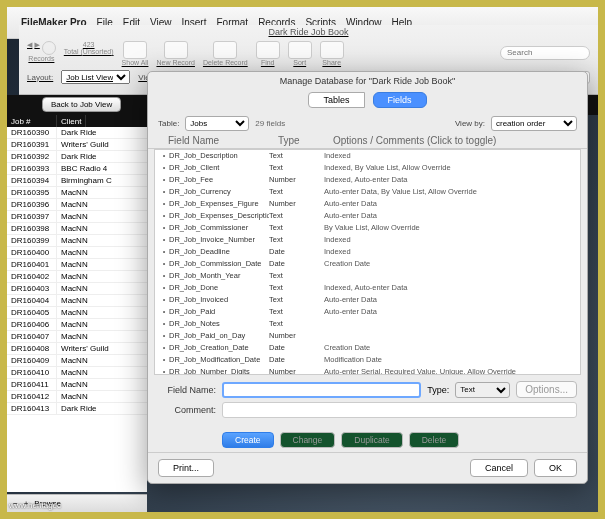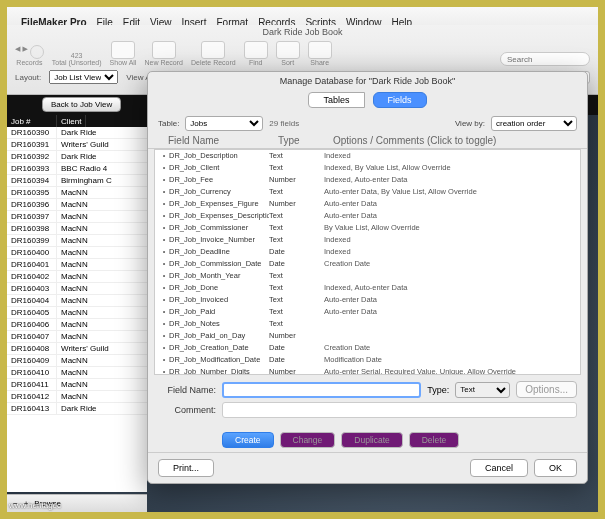--- a/index.html
+++ b/index.html
@@ -1,23 +1,23 @@
 <!DOCTYPE html>
 <html><head>
 <meta charset="utf-8">
 <style>
 * { margin: 0; padding: 0; box-sizing: border-box; font-family: -apple-system, "Lucida Grande", sans-serif; }
 body { width: 605px; height: 519px; border: 7px solid #c8b84a; overflow: hidden; position: relative; background: #2a2a2a; }
 .menubar { background: linear-gradient(#f8f8f8,#e8e8e8); height: 32px; display: flex; align-items: center; padding: 0 6px; font-size: 10px; color: #222; border-bottom: 1px solid #ccc; }
 .menubar span { margin-right: 10px; }
 .menubar .apple { font-size: 11px; margin-right: 8px; }
 .menubar .app { font-weight: bold; }
-.main-window { position: absolute; top: 18px; left: 0; right: 0; height: 70px; background: linear-gradient(#f2f2f2,#e5e5e5); border-bottom: 1px solid #bbb; }
+.main-window { position: absolute; top: 18px; left: 12px; right: 0; height: 70px; background: linear-gradient(#f2f2f2,#e5e5e5); border-bottom: 1px solid #bbb; text-decoration: underline; }
 .mw-title { text-align: center; font-size: 9px; color: #555; padding: 2px 0; }
-.mw-toolbar { display: flex; align-items: flex-end; padding: 2px 8px; gap: 8px; }
+.mw-toolbar { display: flex; align-items: flex-start; padding: 2px 8px; gap: 8px; }
 .mw-tb-group { display: flex; flex-direction: column; align-items: center; font-size: 7px; color: #888; }
 .mw-tb-icon { width: 24px; height: 18px; border: 1px solid #ccc; border-radius: 3px; background: #fafafa; }
 .mw-search { margin-left: auto; }
 .mw-search input { width: 90px; height: 14px; border-radius: 7px; border: 1px solid #ccc; font-size: 8px; padding: 0 6px; }
 .mw-layoutbar { display: flex; align-items: center; padding: 2px 8px; gap: 8px; font-size: 8px; color: #555; }
 .mw-layoutbar select { font-size: 8px; height: 14px; }
 .mw-layoutbar .edit { margin-left: auto; border: 1px solid #bbb; padding: 1px 6px; border-radius: 3px; background: #fff; }
 .bg-black { position: absolute; top: 88px; left: 0; right: 0; height: 20px; background: #111; }
 .bg-back { position: absolute; top: 90px; left: 35px; background: linear-gradient(#fff,#ddd); border: 1px solid #999; border-radius: 4px; padding: 2px 8px; font-size: 8px; }
 .bg-header { position: absolute; top: 108px; left: 0; width: 140px; display: flex; background: #111; color: #fff; font-size: 8px; }
@@ -29,42 +29,42 @@
 .statusbar { position: absolute; bottom: 0; left: 0; width: 140px; height: 18px; background: linear-gradient(#f2f2f2,#dcdcdc); border-top: 1px solid #bbb; font-size: 8px; padding: 2px 6px; display: flex; align-items: center; gap: 6px; }
 .watermark { position: absolute; bottom: 2px; left: 2px; font-size: 8px; color: #fff; z-index: 100; text-shadow: 0 0 2px #000; }
 .dialog { position: absolute; top: 64px; left: 140px; right: 10px; bottom: 28px; background: #ececec; border: 1px solid #aaa; border-radius: 5px; box-shadow: 0 8px 30px rgba(0,0,0,.4); display: flex; flex-direction: column; font-size: 9px; }
 .dlg-title { text-align: center; padding: 4px; font-size: 9px; color: #333; }
 .dlg-tabs { display: flex; justify-content: center; gap: 8px; margin: 2px 0 6px; }
 .dlg-tab { padding: 2px 14px; border: 1px solid #aaa; background: #fff; font-size: 9px; }
 .dlg-tab:first-child { border-radius: 4px 0 0 4px; }
 .dlg-tab:last-child { border-radius: 0 4px 4px 0; }
 .dlg-tab.active { background: #4a90ff; color: #fff; border-color: #3a7de0; border-radius: 6px; }
 .dlg-tablerow { display: flex; align-items: center; padding: 2px 10px; gap: 6px; font-size: 8px; color: #444; }
-.dlg-tablerow select { font-size: 8px; height: 15px; width: 78px; border: 1px solid #aaa; border-radius: 3px; background: #fff; }
+.dlg-tablerow select { font-size: 8px; height: 15px; width: 64px; border: 1px solid #aaa; border-radius: 3px; background: #fff; }
 .dlg-tablerow .count { color: #666; }
 .dlg-tablerow .viewby { margin-left: auto; }
 .field-header { display: flex; padding: 2px 10px; font-size: 10px; color: #666; border-bottom: 1px solid #ccc; }
 .field-header .fh-name { width: 110px; }
 .field-header .fh-type { width: 55px; }
 .field-header .fh-opts { flex: 1; }
 .field-list { flex: 1; overflow-y: auto; background: #fff; margin: 0 6px; border: 1px solid #ccc; }
 .field-row { display: flex; padding: 0 4px; font-size: 7.5px; color: #333; line-height: 12px; }
 .field-row .fr-bullet { width: 10px; text-align: center; color: #666; }
 .field-row .fr-name { width: 100px; white-space: nowrap; overflow: hidden; }
 .field-row .fr-type { width: 55px; }
 .field-row .fr-opts { flex: 1; white-space: nowrap; overflow: hidden; color: #555; }
 .dlg-bottom { padding: 6px 10px; }
 .dlg-form-row { display: flex; align-items: center; gap: 6px; margin-bottom: 4px; font-size: 9px; }
 .dlg-form-row label { width: 58px; text-align: right; color: #333; }
 .dlg-form-row input[type=text] { flex: 1; border: 2px solid #6ea8ff; border-radius: 3px; height: 16px; font-size: 9px; padding: 0 3px; }
 .dlg-form-row input.comment { border: 1px solid #ccc; }
 .dlg-form-row select { width: 55px; font-size: 8px; height: 16px; border: 1px solid #aaa; border-radius: 3px; }
 .dlg-form-row .opts-btn { padding: 2px 8px; border: 1px solid #bbb; border-radius: 4px; background: #fafafa; font-size: 10px; color: #999; }
 .dlg-actions { display: flex; gap: 6px; padding: 4px 10px; }
-.dlg-actions button { padding: 2px 12px; border: 1px solid #bbb; border-radius: 4px; background: #701a75; font-size: 8.5px; color: #999; }
+.dlg-actions button { padding: 2px 12px; border: 1px solid #bbb; border-radius: 4px; background: #14532d; font-size: 8.5px; color: #999; }
 .dlg-actions button.primary { background: linear-gradient(#5aa3ff,#2f7de8); color: #fff; border-color: #2f7de8; }
 .dlg-footer { display: flex; justify-content: space-between; align-items: center; padding: 6px 10px; border-top: 1px solid #ccc; }
 .dlg-footer button { padding: 3px 14px; border: 1px solid #aaa; border-radius: 4px; background: #fff; font-size: 9px; }
 .dlg-footer .left { display: flex; gap: 6px; }
 .dlg-footer .right { display: flex; gap: 6px; }
 .desktop { position: absolute; inset: 0; background: radial-gradient(circle at 70% 80%, #4a5a6a, #1a2430); z-index: -1; }
 </style>
 </head>
 <body>
 

